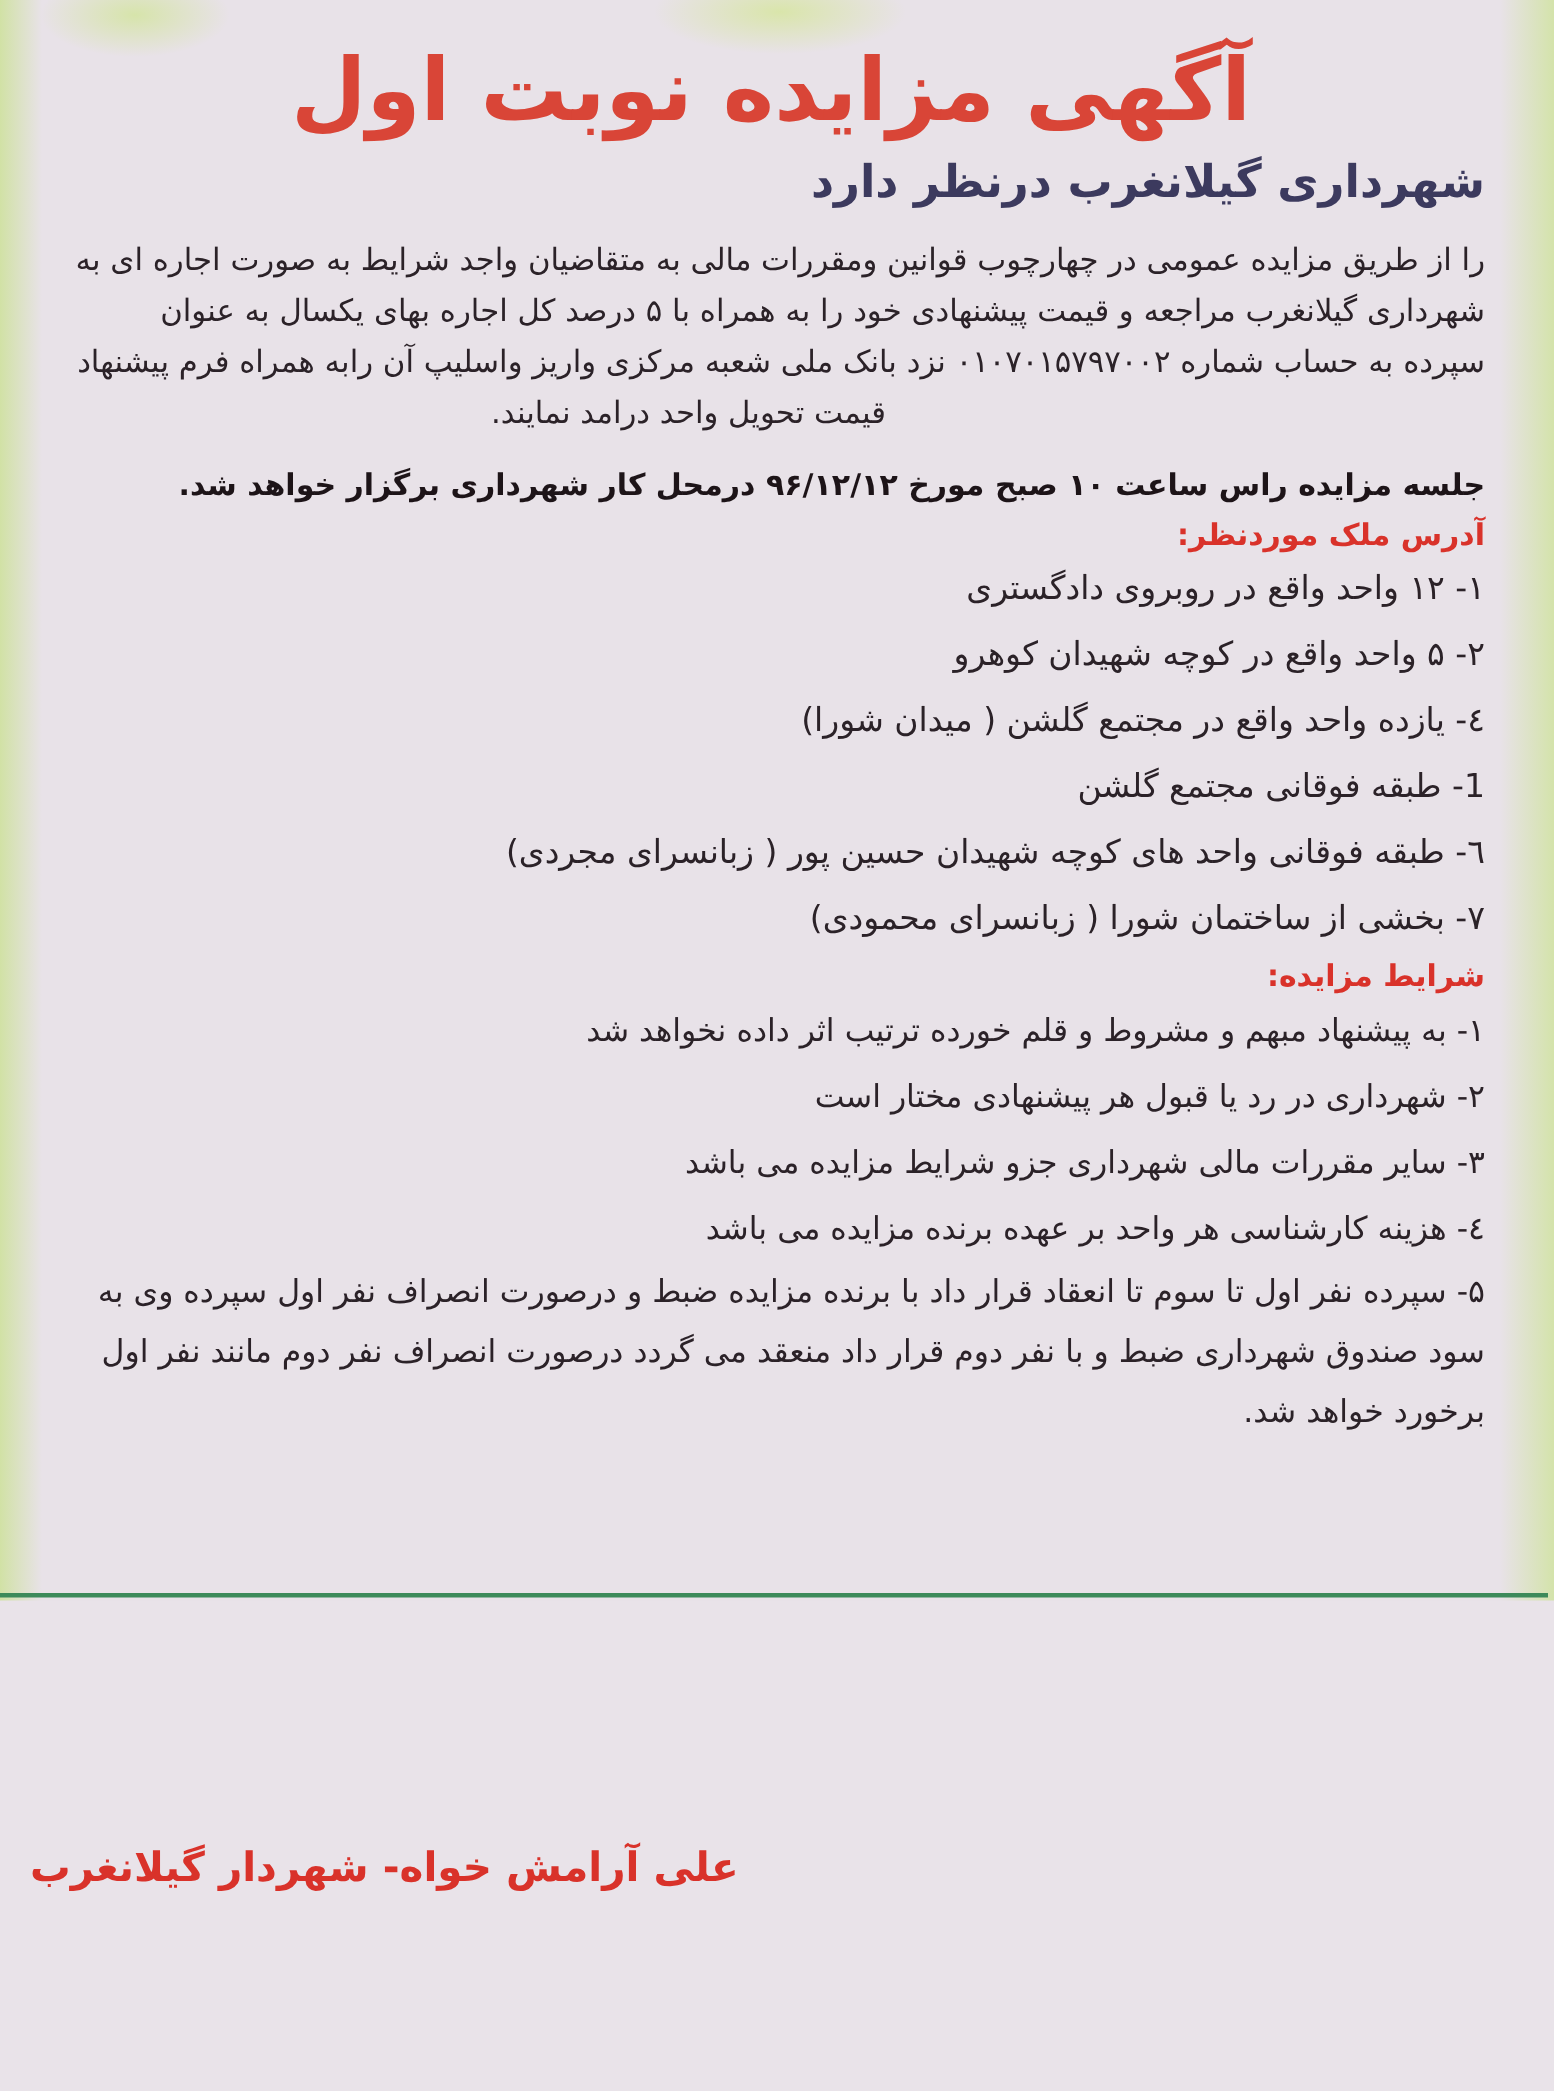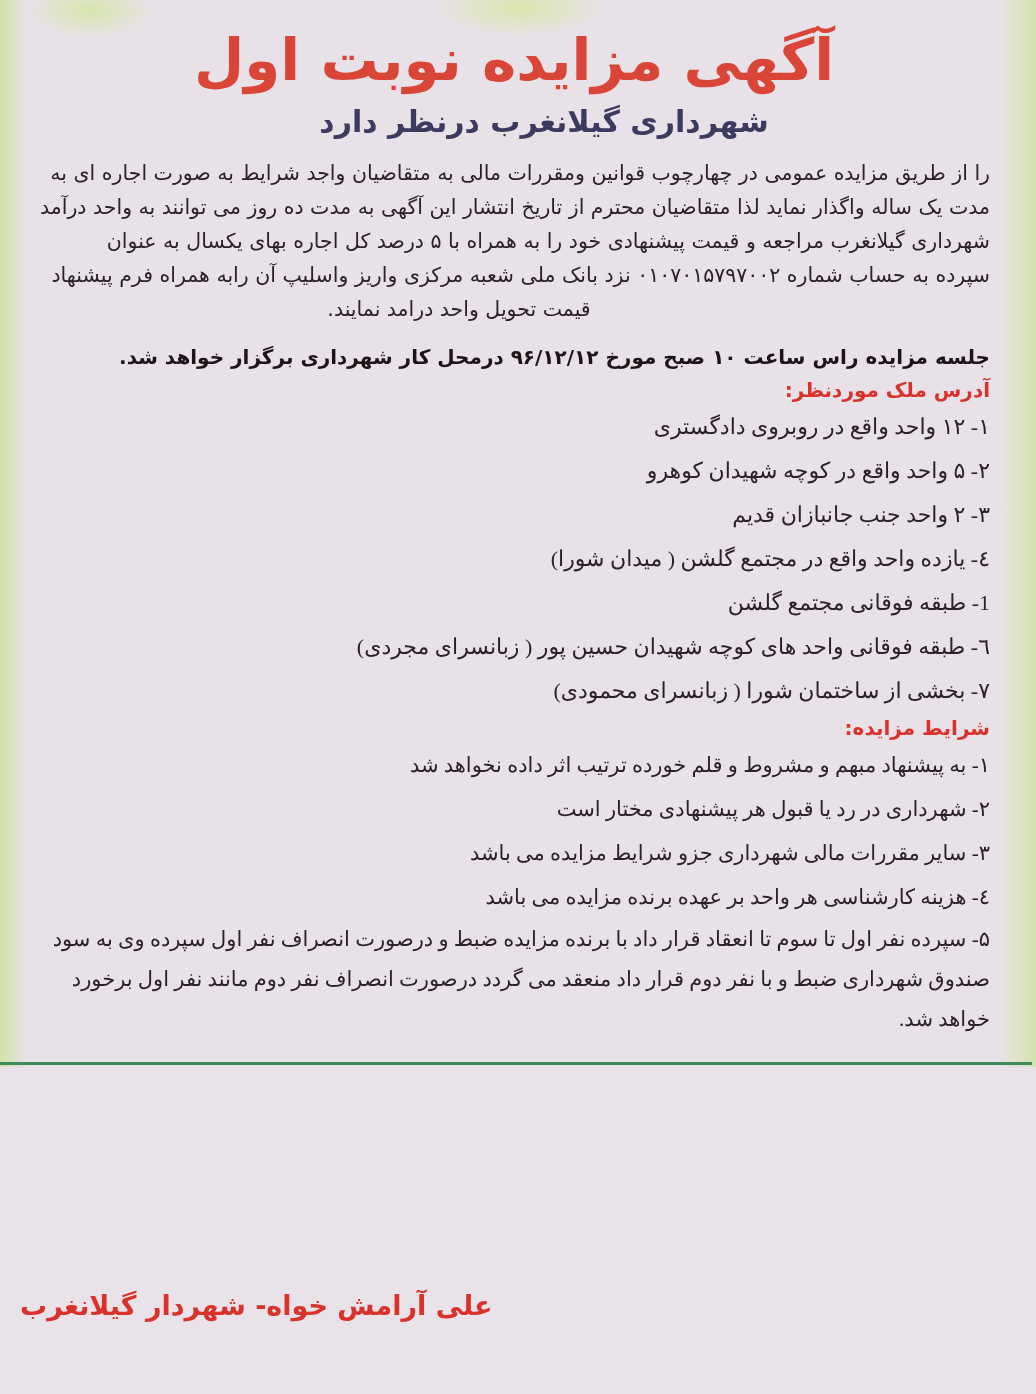--- a/index.html
+++ b/index.html
@@ -30,70 +30,68 @@
     .content {
       position: absolute; left: 38px; right: 46px; top: 20px;
       direction: rtl; text-align: right; color: #2b2228;
     }
     .title {
       text-align: center; color: #d94537; font-weight: bold;
       font-size: 58px; line-height: 80px; margin: 0;
       letter-spacing: -1px;
     }
     .subtitle {
-      text-align: center; color: #3c3a5e; font-size: 30px;
+      text-align: right; color: #3c3a5e; font-size: 30px;
       line-height: 44px; margin: 0 0 12px 0; padding-left: 60px;
     }
     .intro {
       font-size: 20.5px; line-height: 34px; margin: 0;
       text-align: justify; text-align-last: right;
     }
     .intro .last { text-align: right; display: block; text-align-last: center; padding-right: 110px; }
     .session {
       font-weight: bold; font-size: 20px; line-height: 36px; margin: 13px 0 0 0;
       color: #1d1418;
     }
     .heading-red {
       color: #d9322a; font-weight: bold; font-size: 20px; line-height: 30px; margin: 0;
     }
-    ul.list { list-style: none; margin: 0; padding: 0; font-family: Liberation Serif, serif; }
+    ul.list { list-style: none; margin: 0; padding: 0; }
     .addr li { font-size: 22px; line-height: 44px; }
     .cond li { font-size: 21px; line-height: 44px; }
     .cond li.multi { line-height: 40px; }
     .signature {
-      position: absolute; left: 20px; top: 1290px;
+      position: absolute; left: 20px; top: 1230px;
       color: #d9322a; font-weight: bold; font-size: 27px; direction: rtl;
     }
   </style>
 </head>
 <body>
 
 <div class="page">
   <div class="frame"></div>
   <div class="frame-right"></div>
 
   <div class="content">
     <h1 class="title">آگهی مزایده نوبت اول</h1>
     <h2 class="subtitle">شهرداری گیلانغرب درنظر دارد</h2>
 
     <div class="intro">
       <div>را از طریق مزایده عمومی در چهارچوب قوانین ومقررات مالی به متقاضیان واجد شرایط به صورت اجاره ای به</div>
-      <div>مدت یک ساله واگذار نماید لذا متقاضیان محترم از تاریخ انتشار این آگهی به مدت ده روز می توانند به واحد درآمد</div>
       <div>شهرداری گیلانغرب مراجعه و قیمت پیشنهادی خود را به همراه با ۵ درصد کل اجاره بهای یکسال به عنوان</div>
       <div>سپرده به حساب شماره ۰۱۰۷۰۱۵۷۹۷۰۰۲ نزد بانک ملی شعبه مرکزی واریز واسلیپ آن رابه همراه فرم پیشنهاد</div>
       <div class="last">قیمت تحویل واحد درامد نمایند.</div>
     </div>
 
     <p class="session">جلسه مزایده راس ساعت ۱۰ صبح مورخ ۹۶/۱۲/۱۲ درمحل کار شهرداری برگزار خواهد شد.</p>
 
     <p class="heading-red">آدرس ملک موردنظر:</p>
     <ul class="list addr">
       <li>۱- ۱۲ واحد واقع در روبروی دادگستری</li>
       <li>۲- ۵ واحد واقع در کوچه شهیدان کوهرو</li>
-      <li>۳- ۲ واحد جنب جانبازان قدیم</li>
       <li>٤- یازده واحد واقع در مجتمع گلشن ( میدان شورا)</li>
       <li>1- طبقه فوقانی مجتمع گلشن</li>
       <li>٦- طبقه فوقانی واحد های کوچه شهیدان حسین پور ( زبانسرای مجردی)</li>
       <li>۷- بخشی از ساختمان شورا ( زبانسرای محمودی)</li>
     </ul>
 
     <p class="heading-red">شرایط مزایده:</p>
     <ul class="list cond">
       <li>۱- به پیشنهاد مبهم و مشروط و قلم خورده ترتیب اثر داده نخواهد شد</li>
       <li>۲- شهرداری در رد یا قبول هر پیشنهادی مختار است</li>

